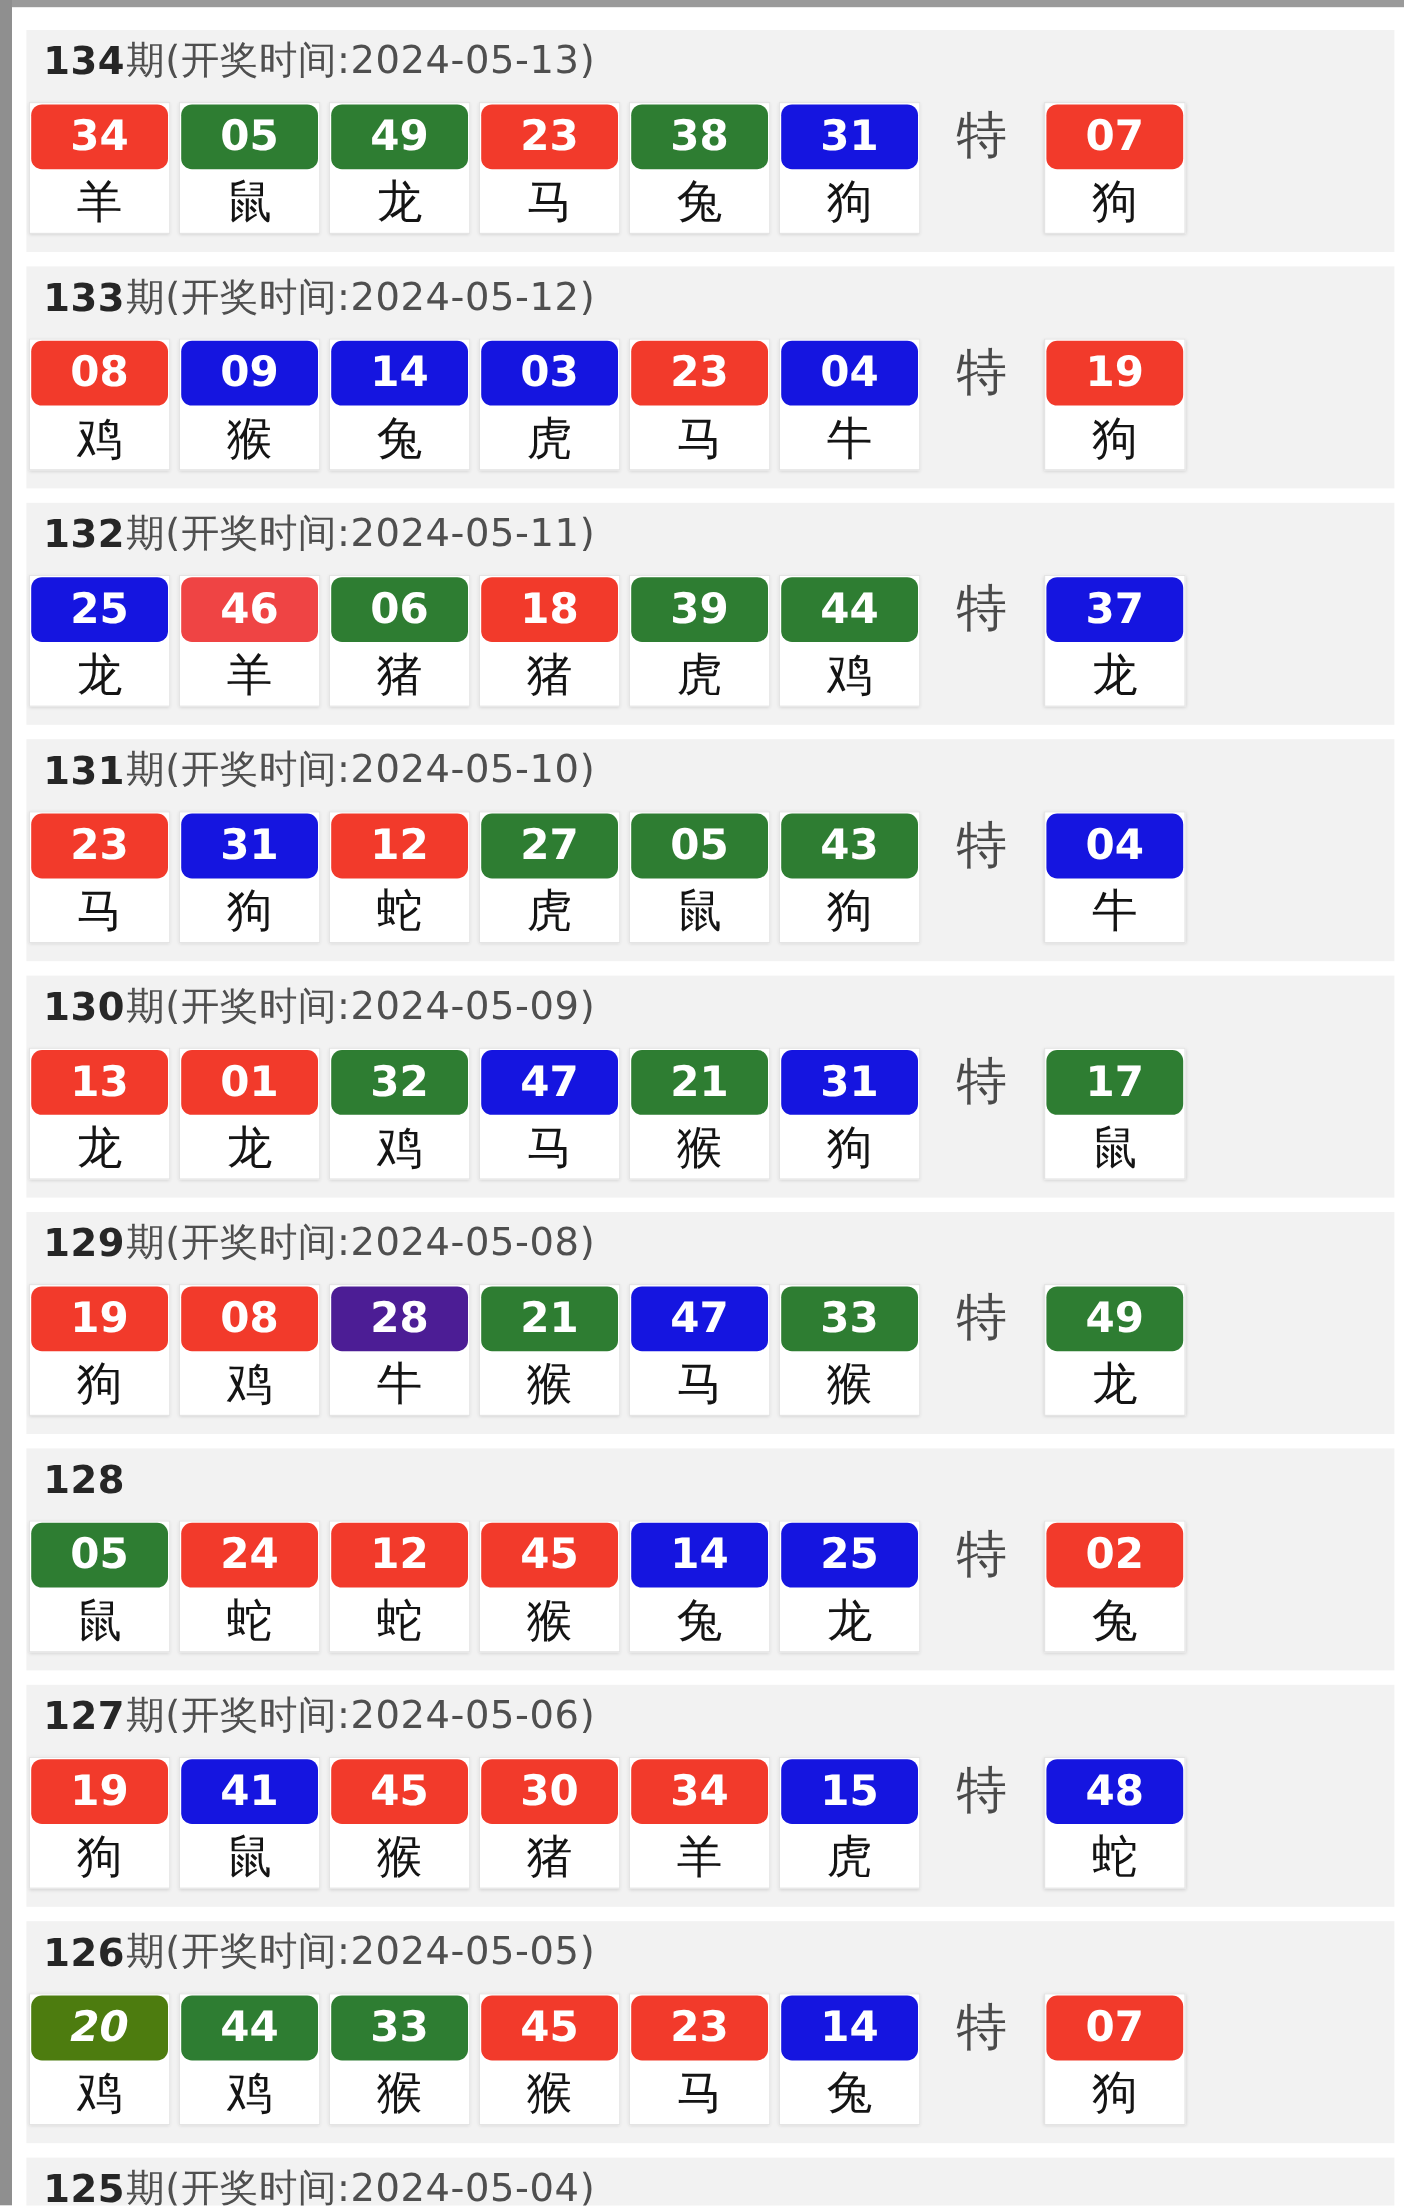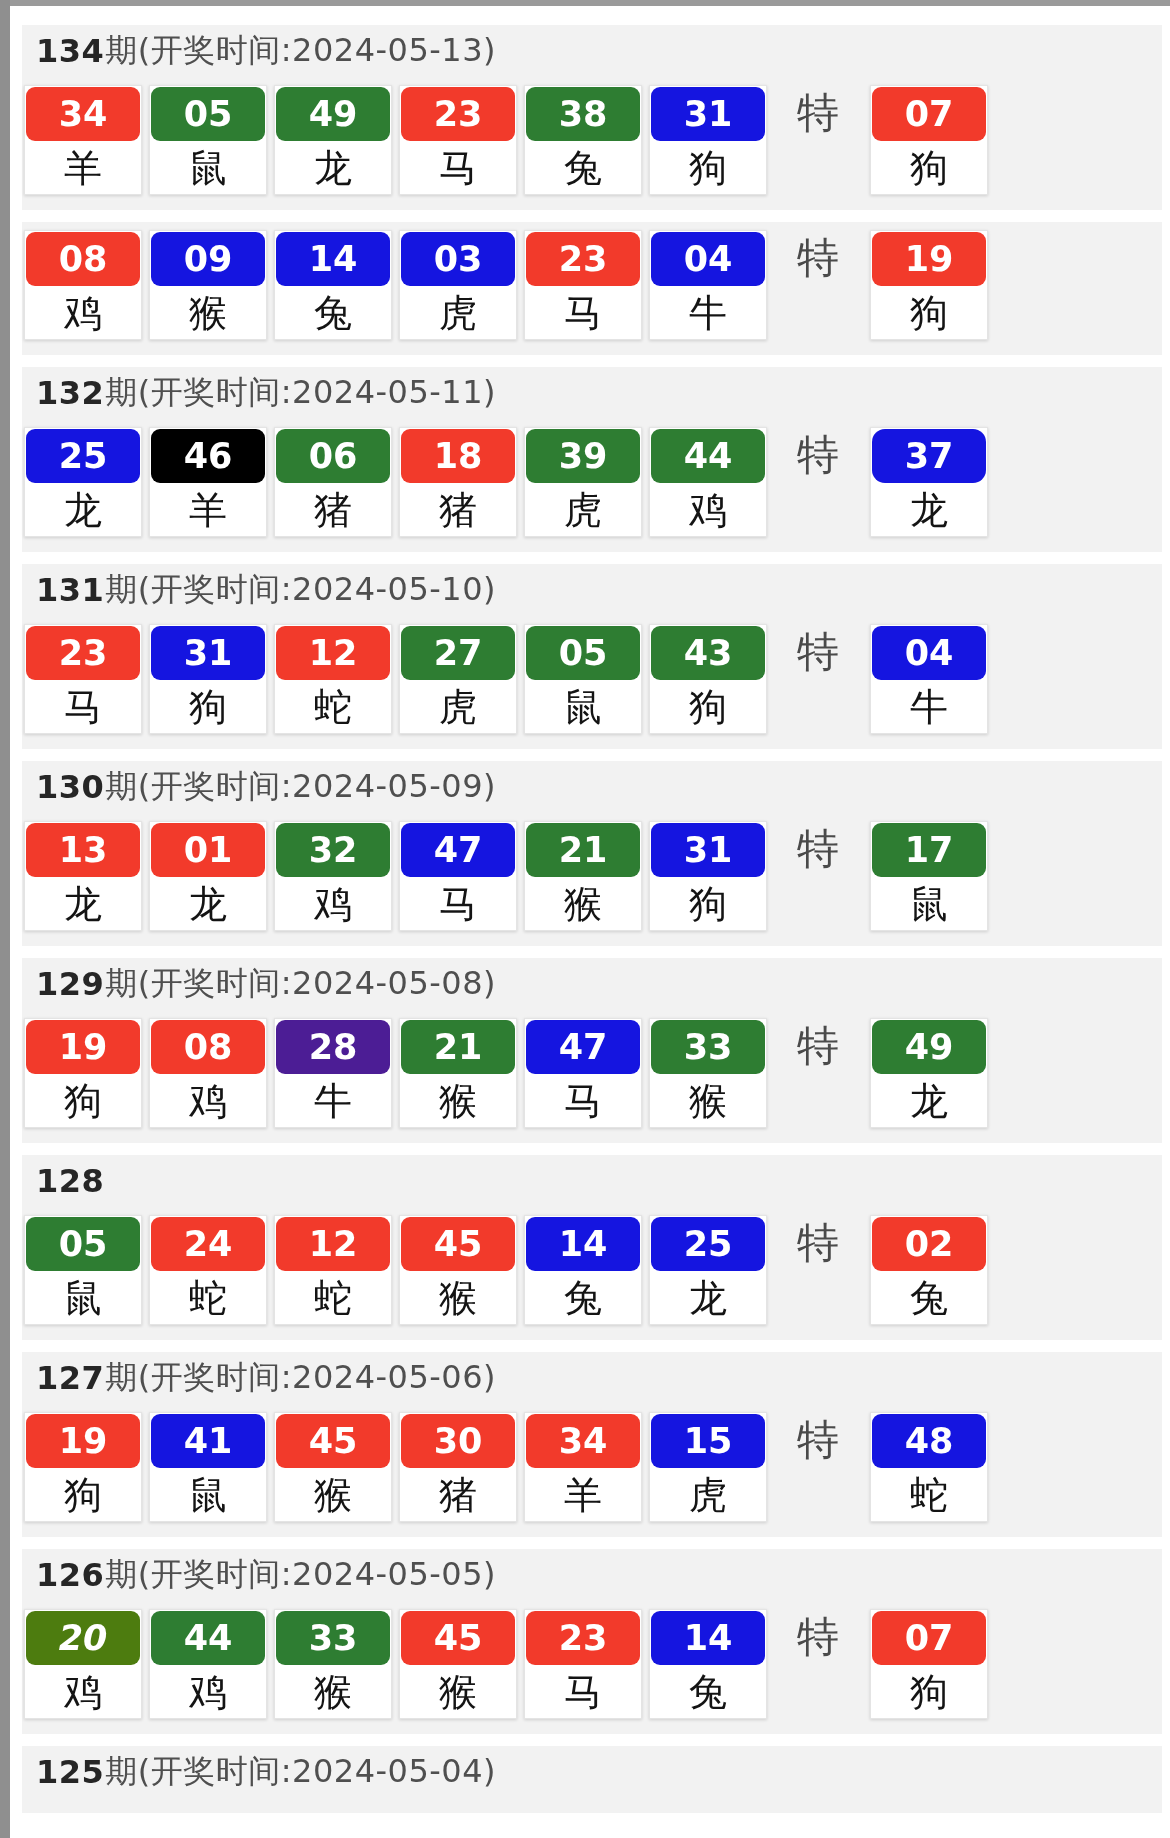--- a/index.html
+++ b/index.html
@@ -118,20 +118,24 @@
 <div class="te">特</div>
 
   <div class="cell special">
     <div class="pill" style="background: rgb(242, 58, 43);">07</div>
     <div class="zodiac">狗</div>
   </div>
 </div>
   </div>
 
   <div class="block">
+    <div class="block-header">
+      <span class="num">133</span>
+        <span class="rest">期(开奖时间:2024-05-12)</span>
+    </div>
     <div class="ball-row">
 
   <div class="cell">
     <div class="pill" style="background: rgb(242, 58, 43);">08</div>
     <div class="zodiac">鸡</div>
   </div>
 
   <div class="cell">
     <div class="pill" style="background: rgb(21, 21, 224);">09</div>
     <div class="zodiac">猴</div>
@@ -171,21 +175,21 @@
         <span class="rest">期(开奖时间:2024-05-11)</span>
     </div>
     <div class="ball-row">
 
   <div class="cell">
     <div class="pill" style="background: rgb(21, 21, 224);">25</div>
     <div class="zodiac">龙</div>
   </div>
 
   <div class="cell">
-    <div class="pill" style="background: #000000; text-align: right;">46</div>
+    <div class="pill" style="background: #ef4444; text-align: right;">46</div>
     <div class="zodiac">羊</div>
   </div>
 
   <div class="cell">
     <div class="pill" style="background: rgb(46, 125, 50);">06</div>
     <div class="zodiac">猪</div>
   </div>
 
   <div class="cell">
     <div class="pill" style="background: rgb(242, 58, 43);">18</div>
@@ -197,21 +201,21 @@
     <div class="zodiac">虎</div>
   </div>
 
   <div class="cell">
     <div class="pill" style="background: rgb(46, 125, 50);">44</div>
     <div class="zodiac">鸡</div>
   </div>
 <div class="te">特</div>
 
   <div class="cell special">
-    <div class="pill" style="background: rgb(21, 21, 224); border-radius: 13px;">37</div>
+    <div class="pill" style="background: rgb(21, 21, 224);">37</div>
     <div class="zodiac">龙</div>
   </div>
 </div>
   </div>
 
   <div class="block">
     <div class="block-header">
       <span class="num">131</span>
         <span class="rest">期(开奖时间:2024-05-10)</span>
     </div>

